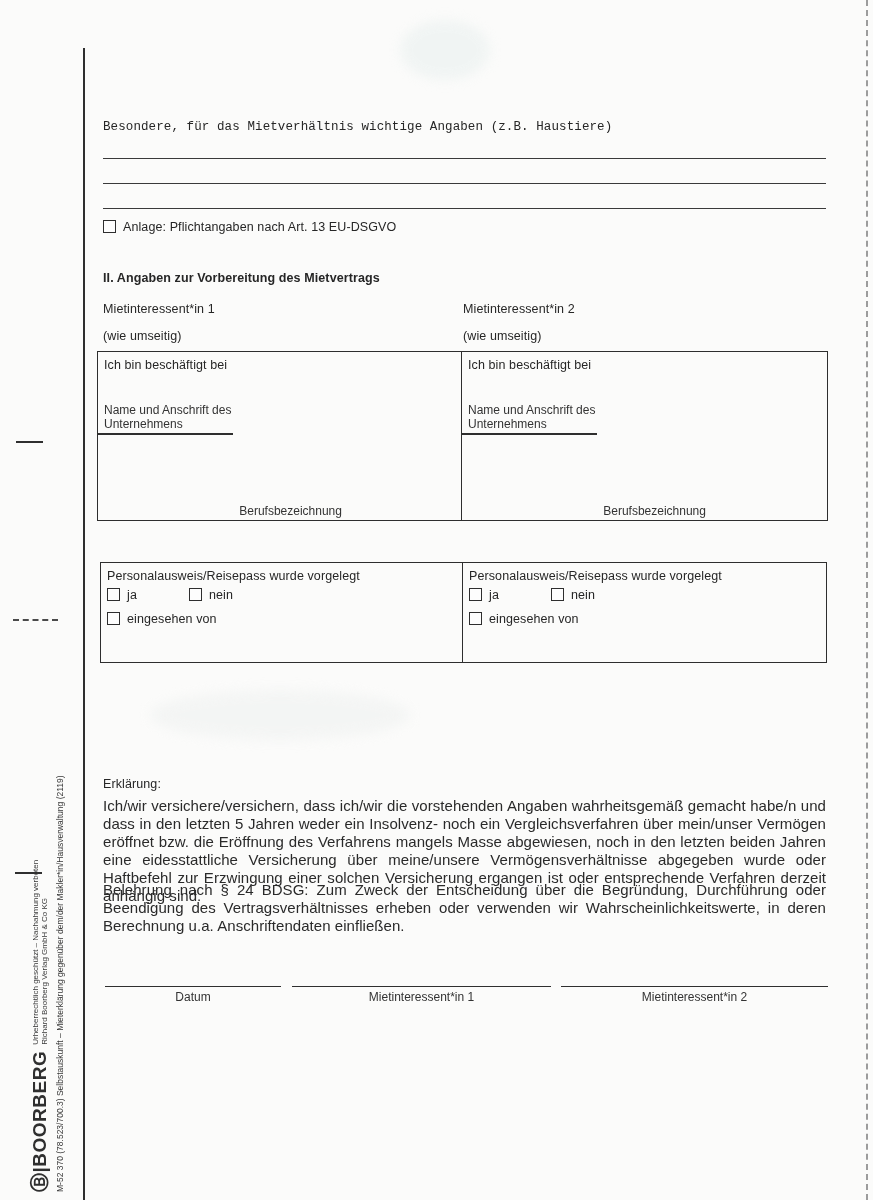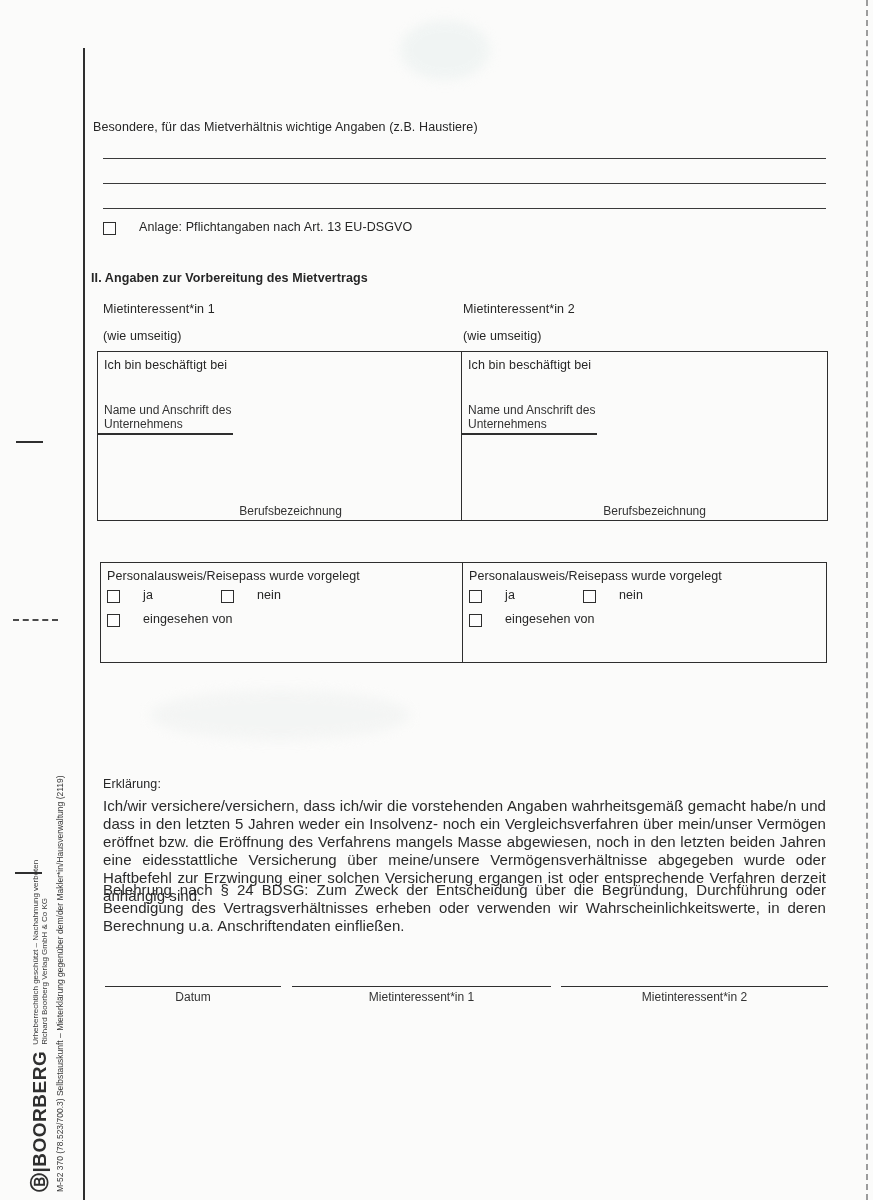--- a/index.html
+++ b/index.html
@@ -18,21 +18,21 @@
   .regmark-dashed{height:0;border-top:2px dashed #4a4a4a;}
   .smudge{border-radius:50%;filter:blur(6px);}
   
   .t{font-size:12.5px;line-height:15px;color:#262626;letter-spacing:.1px;}
   .t-bold{font-weight:bold;}
   .t-small{font-size:12px;color:#333;}
   .para{font-size:15px;line-height:18px;text-align:justify;color:#2a2a2a;letter-spacing:.05px;}
   .rule{height:0;border-top:1.5px solid #3a3a3a;}
   
   .cb{display:inline-block;width:13px;height:13px;border:1.5px solid #2e2e2e;background:#fdfdfd;vertical-align:middle;box-sizing:border-box;}
-  .cbrow{display:flex;align-items:flex-end;gap:23px;}
+  .cbrow{display:flex;align-items:flex-start;gap:7px;}
   
   .box{border:1.5px solid #2e2e2e;box-sizing:border-box;display:flex;background:transparent;}
   .box .col{flex:1;display:flex;flex-direction:row;box-sizing:border-box;}
   .box .col + .col{border-left:1.5px solid #2e2e2e;}
   .cell{position:relative;box-sizing:border-box;padding:6px 6px 2px 6px;}
   .cell .bottom-label{position:absolute;left:6px;bottom:2px;}
   .row-divider{border-bottom:2px solid #2e2e2e;}
   
   .sig{position:absolute;border-top:1.5px solid #2f2f2f;text-align:center;}
   .sig span{display:inline-block;margin-top:3px;text-align:right;}
@@ -62,31 +62,31 @@
   <div class="row1">
     <span class="logo"><span>Ⓑ</span><span>|</span><span>BOORBERG</span></span>
     <span class="copy">
       <span>Urheberrechtlich geschützt – Nachahmung verboten</span><br>
       <span>Richard Boorberg Verlag GmbH &amp; Co KG</span>
     </span>
   </div>
   <div class="formnum">M-52 370 (78.523/700.3) Selbstauskunft – Mieterklärung gegenüber dem/der Makler*in/Hausverwaltung (2119)</div>
 </div>
 
-<div class="abs t" style="left:93px;top:120px;">Besondere, für das Mietverhältnis wichtige Angaben (z.B. Haustiere)</div>
+<div class="abs t" style="left:103px;top:120px;font-family:Liberation Mono, monospace;">Besondere, für das Mietverhältnis wichtige Angaben (z.B. Haustiere)</div>
 <div class="abs rule" style="left:103px;top:158px;width:723px;"></div>
 <div class="abs rule" style="left:103px;top:183px;width:723px;"></div>
 <div class="abs rule" style="left:103px;top:208px;width:723px;"></div>
 
 <div class="abs cbrow" style="left:103px;top:220px;">
   <span class="cb"></span>
   <span class="t">Anlage: Pflichtangaben nach Art. 13 EU-DSGVO</span>
 </div>
 
-<div class="abs t t-bold" style="left:91px;top:271px;">II. Angaben zur Vorbereitung des Mietvertrags</div>
+<div class="abs t t-bold" style="left:103px;top:271px;">II. Angaben zur Vorbereitung des Mietvertrags</div>
 
 <div class="abs t" style="left:103px;top:302px;">Mietinteressent*in 1</div>
 <div class="abs t" style="left:463px;top:302px;">Mietinteressent*in 2</div>
 <div class="abs t" style="left:103px;top:329px;">(wie umseitig)</div>
 <div class="abs t" style="left:463px;top:329px;">(wie umseitig)</div>
 
 <div class="abs box" style="left:97px;top:351px;width:731px;height:170px;">
   <div class="col" style="flex:0 0 363px;">
     <div class="cell row-divider" style="height:83px;">
       <div class="t">Ich bin beschäftigt bei</div>

